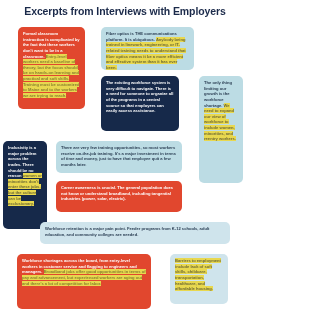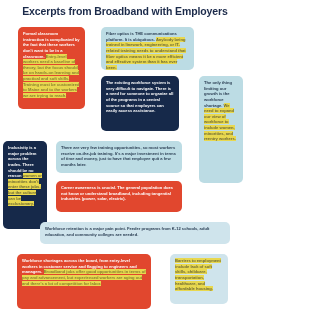--- a/index.html
+++ b/index.html
@@ -69,21 +69,21 @@
 
   #b-retention   { left: 40px;  top: 222px; width: 190px; height: 22px; }
 
   #b-shortages   { left: 17px;  top: 254px; width: 134px; height: 55px; }
 
   #b-barriers    { left: 170px; top: 254px; width: 58px;  height: 50px; }
 </style>
 </head>
 <body>
 
-<div id="page-title">Excerpts from Broadband with Employers</div>
+<div id="page-title">Excerpts from Interviews with Employers</div>
 
 <div class="bubble orange" id="b-classroom">
   <span>Formal classroom instruction is complicated by the fact that these workers don't want to be in a classroom. </span><span class="hl">Entry-level workers need a baseline of theory, but the focus should be on hands-on learning and practical and soft skills. Training must be customized to Maine and to the workers we are trying to reach.</span>
   
 </div>
 
 <div class="bubble lightblue" id="b-fiber">
   <span>Fiber optics is THE communications platform. It is ubiquitous. </span><span class="hl">Anybody being trained in linework, engineering, or IT-related training needs to understand that fiber optics means it be a more efficient and effective system than it has ever been.</span>
   
 </div>

